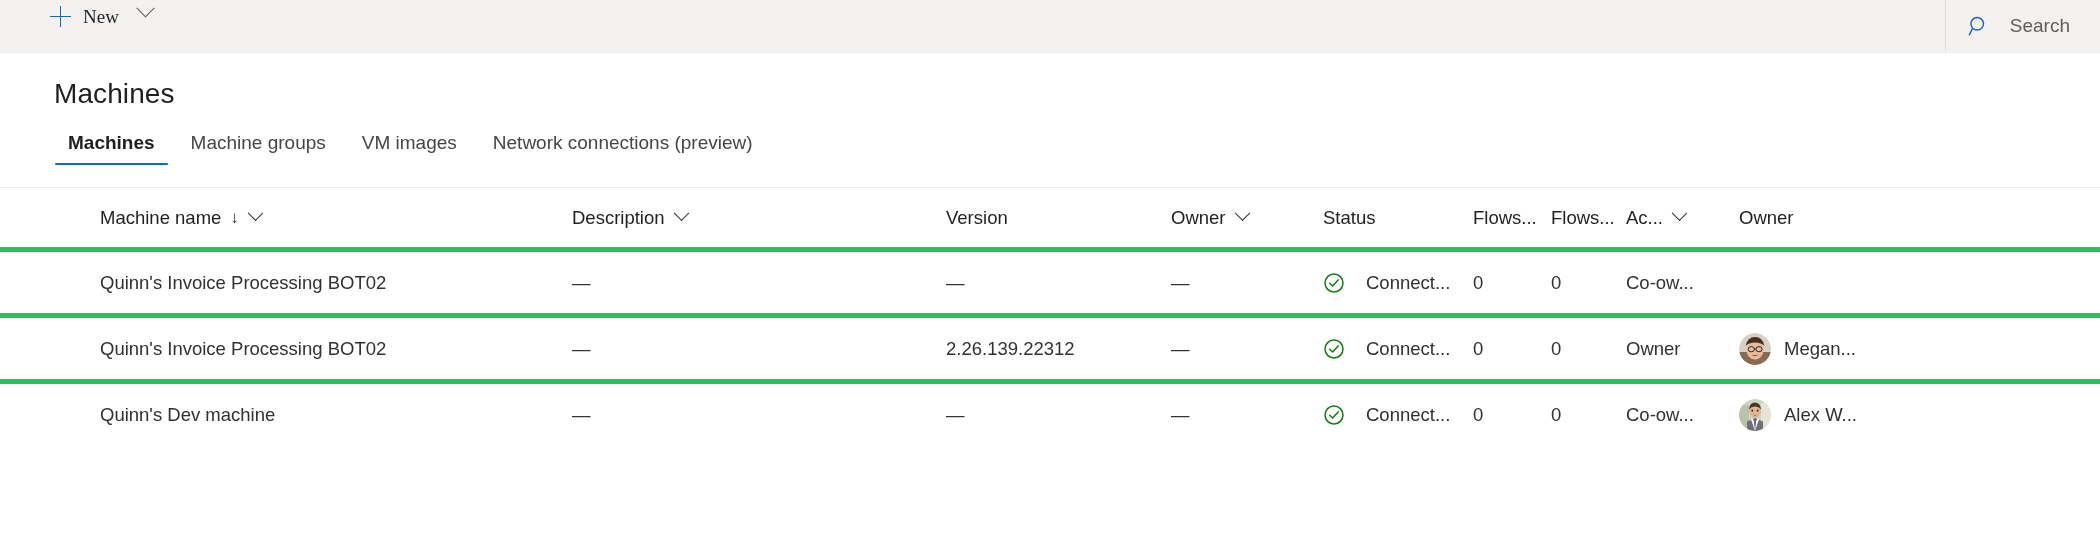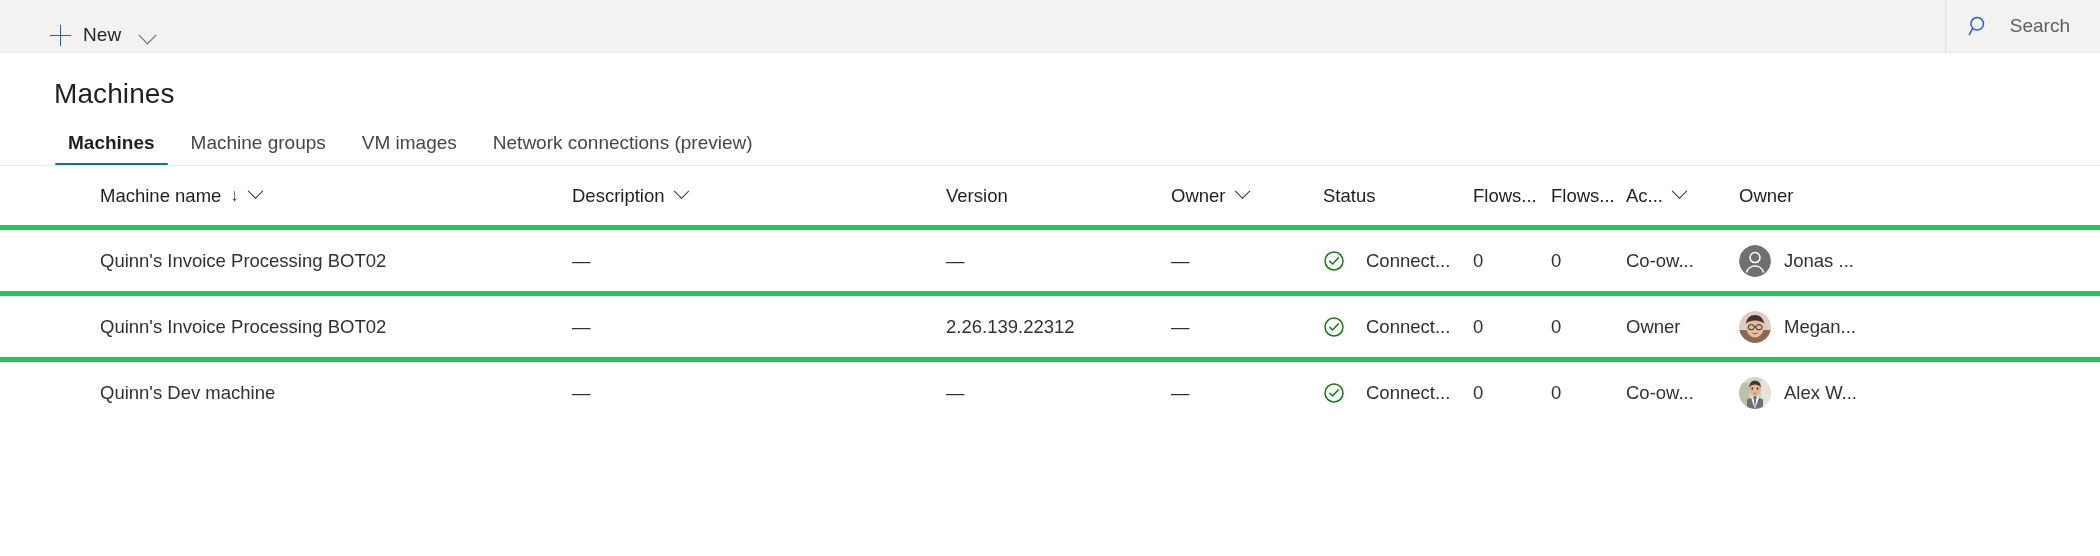--- a/index.html
+++ b/index.html
@@ -17,28 +17,28 @@
     position: relative;
     height: 53px;
     background: #f3f2f1;
     display: flex;
     align-items: center;
     border-bottom: 1px solid #edebe9;
   }
   .cmd-left { display: flex; align-items: center; padding-left: 44px; }
   .new-button {
     display: flex;
-    align-items: flex-end;
+    align-items: flex-start;
     gap: 12px;
     height: 40px;
     padding: 0 6px;
     cursor: pointer;
     background: transparent;
     border: none;
-    font-family: Liberation Sans, sans-serif;
+    font-family: Liberation Serif, serif;
   }
   .plus-icon { width: 21px; height: 21px; position: relative; flex: 0 0 auto; }
   .plus-icon::before, .plus-icon::after {
     content: ""; position: absolute; background: #0f6cbd;
   }
   .plus-icon::before { left: 0; right: 0; top: 9.5px; height: 1.6px; }
   .plus-icon::after { top: 0; bottom: 0; left: 9.5px; width: 1.6px; }
   .new-label { font-size: 19px; color: #242424; letter-spacing: .1px; }
   .chev {
     display: inline-block; width: 13px; height: 13px;
@@ -80,21 +80,21 @@
     white-space: nowrap;
   }
   .tab:first-child { margin-left: -4px; }
   .tab.active { color: #201f1e; font-weight: 700; }
   .tab.active::after {
     content: ""; position: absolute; left: 5px; right: 5px; bottom: 0;
     height: 2.5px; background: #0f6cbd; border-radius: 2px;
   }
 
   
-  .table { width: 2100px; }
+  .table { margin-top: 22px; width: 2100px; }
   .trow {
     display: flex; align-items: center;
     border-top: 5px solid #22c55e;
     padding-left: 44px;
   }
   .thead {
     height: 60px; border-top: 1px solid #edebe9;
     font-size: 18.5px; color: #201f1e;
   }
   .tbody-row { height: 66px; font-size: 18.5px; color: #323130; }
@@ -215,32 +215,20 @@
             <circle cx="11" cy="11" r="9" stroke="#107c10" stroke-width="1.5"></circle>
             <path d="M6.7 11.2 L9.6 14.0 L15.2 7.9" stroke="#107c10" stroke-width="1.5" stroke-linecap="round" stroke-linejoin="round"></path>
           </svg>
         </span>
         <span>Connect...</span>
       </span>
     </div>
     <div class="cell c-flows1">0</div>
     <div class="cell c-flows2">0</div>
     <div class="cell c-access">Co-ow...</div>
-    <div class="cell c-owner">
-      <span class="owner-wrap">
-        <span class="avatar">
-          <svg viewBox="0 0 32 32" xmlns="http://www.w3.org/2000/svg">
-            <circle cx="16" cy="16" r="16" fill="#707070"></circle>
-            <circle cx="16" cy="12.6" r="5" fill="none" stroke="#ffffff" stroke-width="1.5"></circle>
-            <path d="M7.5 27.5 a8.8 8.8 0 0 1 17 0" fill="none" stroke="#ffffff" stroke-width="1.5"></path>
-          </svg>
-        </span>
-        <span class="owner-name">Jonas ...</span>
-      </span>
-    </div>
   </div>
 
   <div class="trow tbody-row">
     <div class="cell c-name">Quinn's Invoice Processing BOT02</div>
     <div class="cell c-desc dash">—</div>
     <div class="cell c-version">2.26.139.22312</div>
     <div class="cell c-group">—</div>
     <div class="cell c-status">
       <span class="status-wrap">
         <span class="check-icon">

